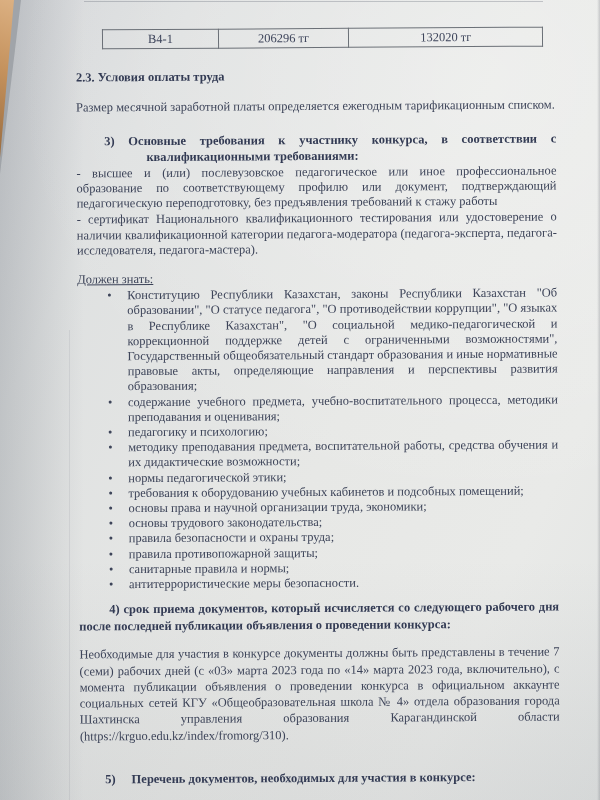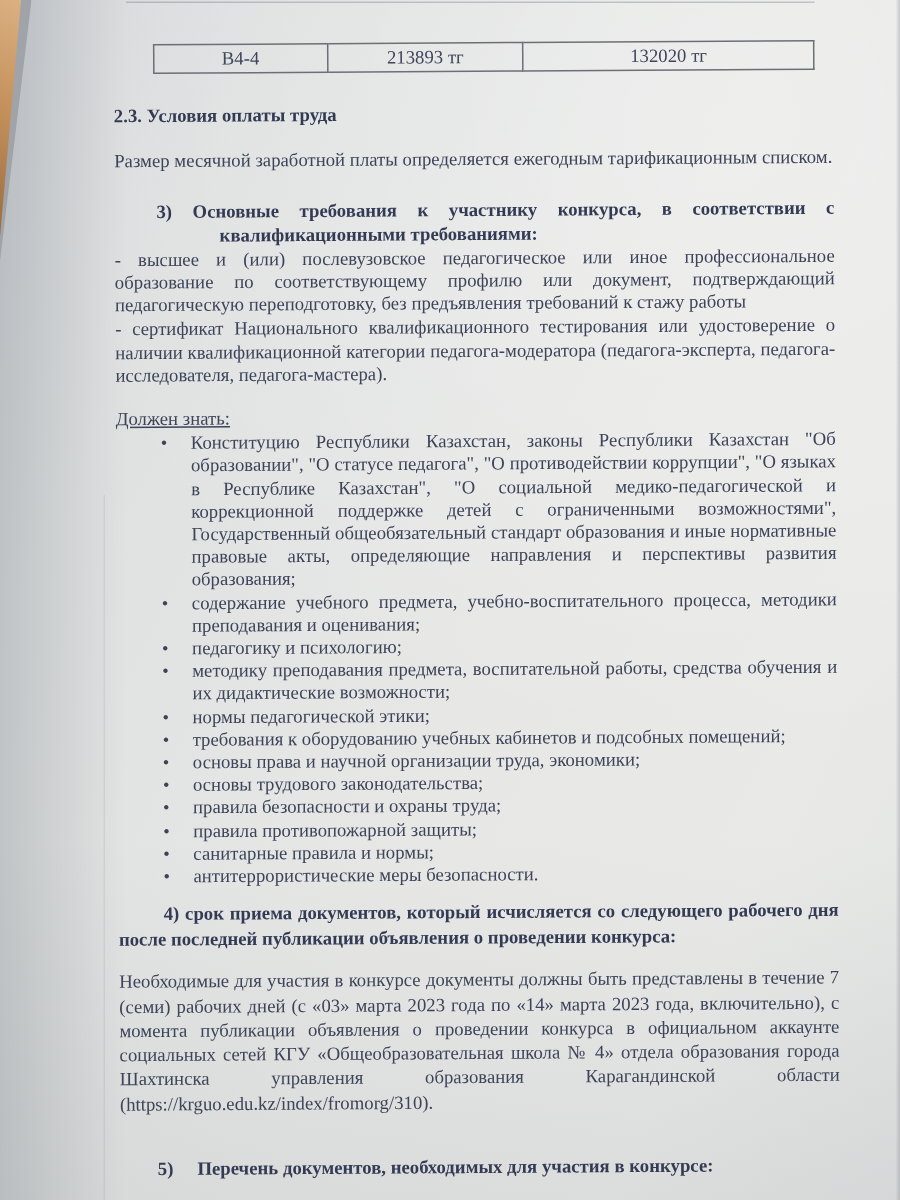--- a/index.html
+++ b/index.html
@@ -78,22 +78,22 @@
 <div class="paper"></div>
 <div class="edge-shadow"></div>
 <div class="wood-corner"></div>
 <div class="right-edge"></div>
 <div class="crease"></div>
 <div class="top-line"></div>
 
 <table class="doc-table">
   <tbody>
     <tr>
-      <td class="col-a">В4-4</td>
-      <td class="col-b">213893 тг</td>
+      <td class="col-a">В4-1</td>
+      <td class="col-b">206296 тг</td>
       <td class="col-c">132020 тг</td>
     </tr>
   </tbody>
 </table>
 
 <div class="content">
 
   <div class="h23">2.3. Условия оплаты труда</div>
 
   <p class="p-salary">Размер месячной заработной платы определяется ежегодным тарификационным списком.</p>

